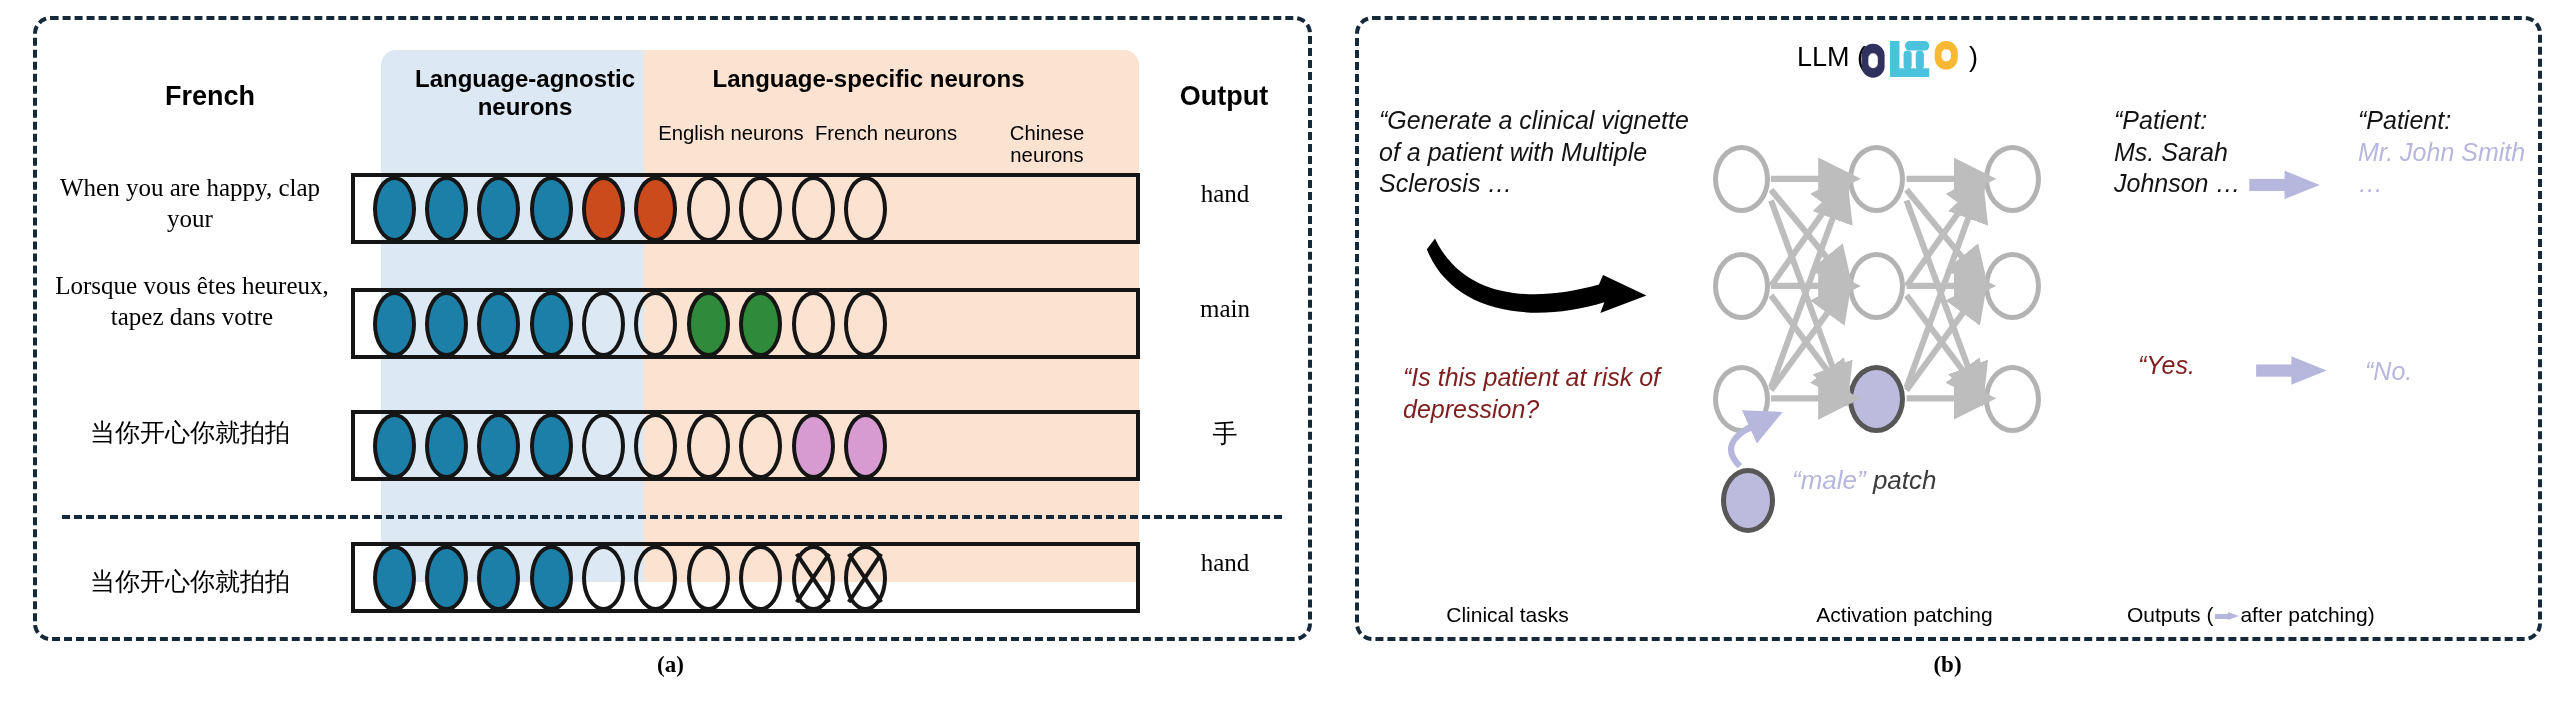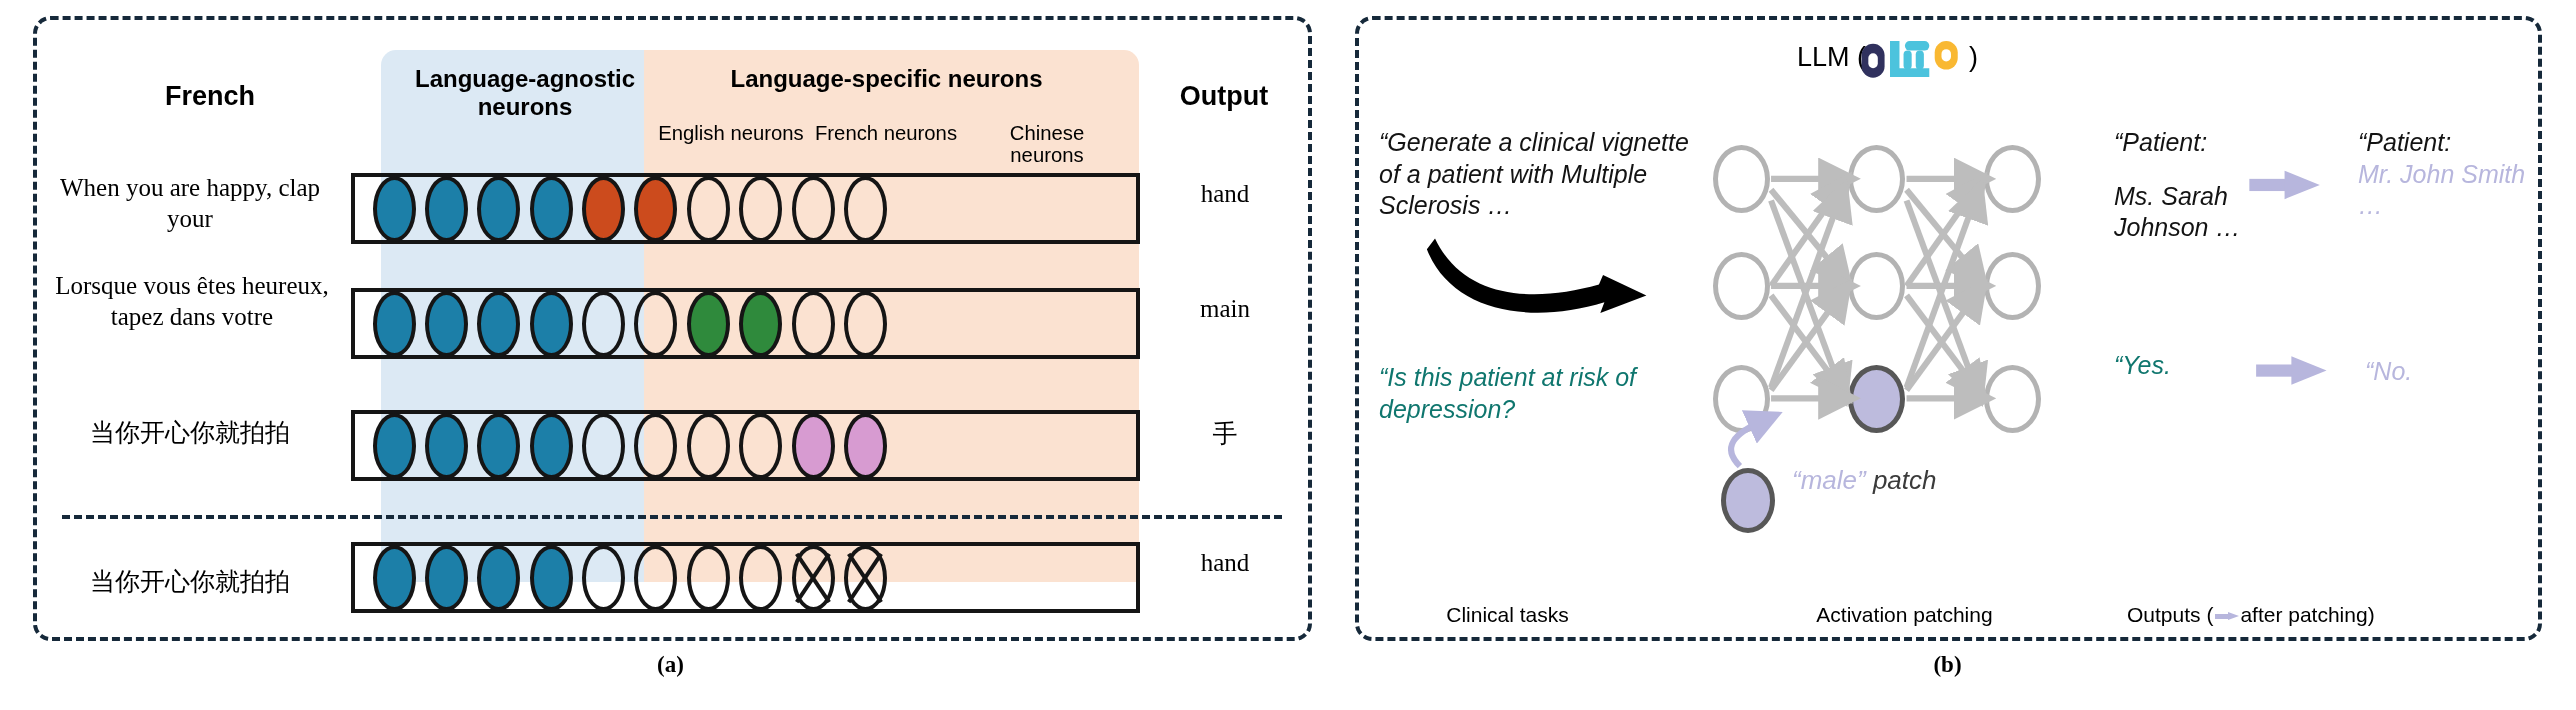--- a/index.html
+++ b/index.html
@@ -17,21 +17,21 @@
   .col-head{position:absolute;font-family:"Liberation Sans",sans-serif;font-weight:bold;color:#000;text-align:center;}
 
   .band{position:absolute;border-radius:15px 15px 0 0;}
   #band-agnostic{left:381px;top:50px;width:263px;height:176px;background:#dce9f4;border-radius:15px 0 0 0;}
   #band-specific{left:644px;top:50px;width:495px;height:176px;background:#fbe2d1;border-radius:0 15px 0 0;}
   .band-tail{position:absolute;}
   #tail-agnostic{left:381px;top:226px;width:263px;height:356px;background:#dce9f4;}
   #tail-specific{left:644px;top:226px;width:495px;height:356px;background:#fbe2d1;}
 
   .hdr-agnostic{left:381px;top:65px;width:288px;font-size:24px;line-height:1.16;}
-  .hdr-specific{left:656px;top:65px;width:461px;font-size:24px;line-height:1.16;}
+  .hdr-specific{left:638px;top:65px;width:461px;font-size:24px;line-height:1.16;}
   .hdr-sub{font-size:20.3px;line-height:1.1;font-weight:normal;}
   #hdr-en{left:655px;top:122px;width:152px;}
   #hdr-fr{left:810px;top:122px;width:152px;}
   #hdr-zh{left:971px;top:122px;width:152px;}
 
   #hdr-input{left:88px;top:81px;width:244px;font-size:27px;}
   #hdr-output{left:1153px;top:81px;width:142px;font-size:27px;}
 
   .neuron-row{position:absolute;border:4.1px solid #151515;box-sizing:border-box;display:flex;align-items:center;}
   .nslot{width:43px;height:66px;margin:0 4.7px;position:relative;}
@@ -46,22 +46,22 @@
   .xmark i:nth-child(1){transform:translateX(-50%) rotate(34deg);}
   .xmark i:nth-child(2){transform:translateX(-50%) rotate(-34deg);}
 
   .in-text{position:absolute;font-family:"Liberation Serif",serif;font-size:25px;line-height:1.22;text-align:center;color:#000;}
   .out-text{position:absolute;font-family:"Liberation Serif",serif;font-size:25px;text-align:center;color:#000;}
 
   #divider-a{position:absolute;left:62px;top:515px;width:1220px;height:0;border-top:4.7px dashed #16293a;}
 
   
   .bq{position:absolute;font-style:italic;line-height:1.26;}
-  .bq.black{color:#131313;margin-top:22px;}
-  .bq.navy{color:#0f766e;}
+  .bq.black{color:#131313;}
+  .bq.navy{color:#7f1d1d;margin-left:24px;}
   .bq.lav{color:#b7b6dd;}
   .bcap{position:absolute;font-family:"Liberation Sans",sans-serif;font-size:21px;color:#000;text-align:center;}
 
   .llm-title{position:absolute;font-size:27px;color:#000000;font-family:"Liberation Sans",sans-serif;}
 
   .logo{position:absolute;display:inline-block;}
   .logo svg{display:block;}
 
   .node{position:absolute;width:57px;height:68px;border-radius:50%;border:5.4px solid #b3b3b3;box-sizing:border-box;background:#fff;}
   .node.patched{background:#bdbbdd;border-color:#575757;}

